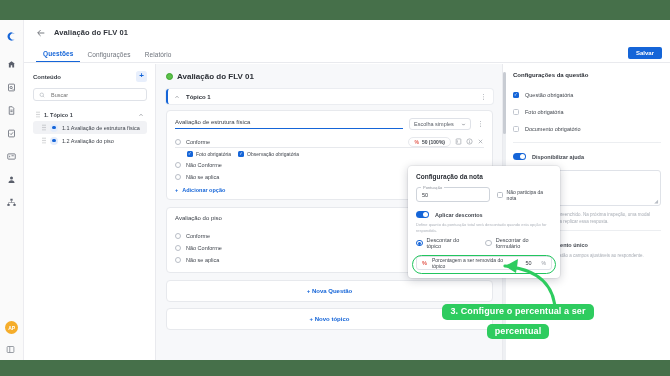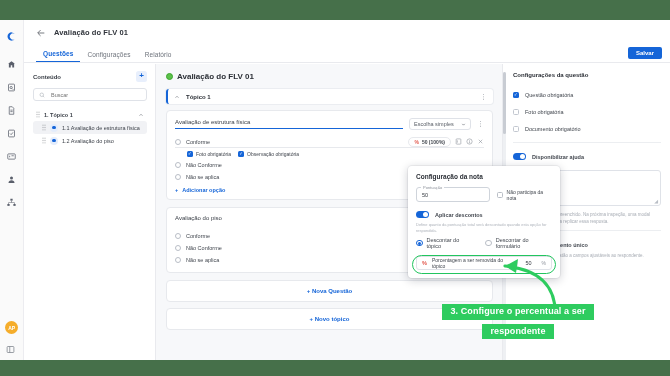--- a/index.html
+++ b/index.html
@@ -248,21 +248,21 @@
     border:1.6px solid #22c55e; border-radius:10px; pointer-events:none;
   }
 
   
   #callout {
     position:absolute; left:428px; top:280px; width:180px; z-index:40;
     text-align:center; pointer-events:none;
   }
   #callout .line {
     display:inline-block; background:#2ecc5f; color:#fff;
-    font-size:9px; font-weight:bold; border-radius:0; padding:1px 8px;
+    font-size:9px; font-weight:bold; border-radius:5px; padding:1px 8px;
     letter-spacing:.1px; line-height:1.5;
   }
   #callout .line.l2 { margin-top:1px; }
   #arrow-svg { position:absolute; left:485px; top:236px; width:80px; height:70px; z-index:35; pointer-events:none;}
 </style>
 </head>
 <body>
 
 <div id="frame-top"></div>
 <div id="frame-bottom"></div>
@@ -619,16 +619,16 @@
     <div id="pct-highlight"></div>
   </div>
 
   <svg id="arrow-svg" viewBox="0 0 80 70">
     <path d="M70 62 C 72 36, 60 14, 20 10" fill="none" stroke="#2ecc5f" stroke-width="3.2" stroke-linecap="round"></path>
     <path d="M20 10 L 33 3 L 31 17 Z" fill="#2ecc5f"></path>
   </svg>
 
   <div id="callout">
     <div class="line">3. Configure o percentual a ser</div>
-    <div class="line l2">respondente</div>
+    <div class="line l2">percentual</div>
   </div>
 
 </div>
 
 </body></html>

